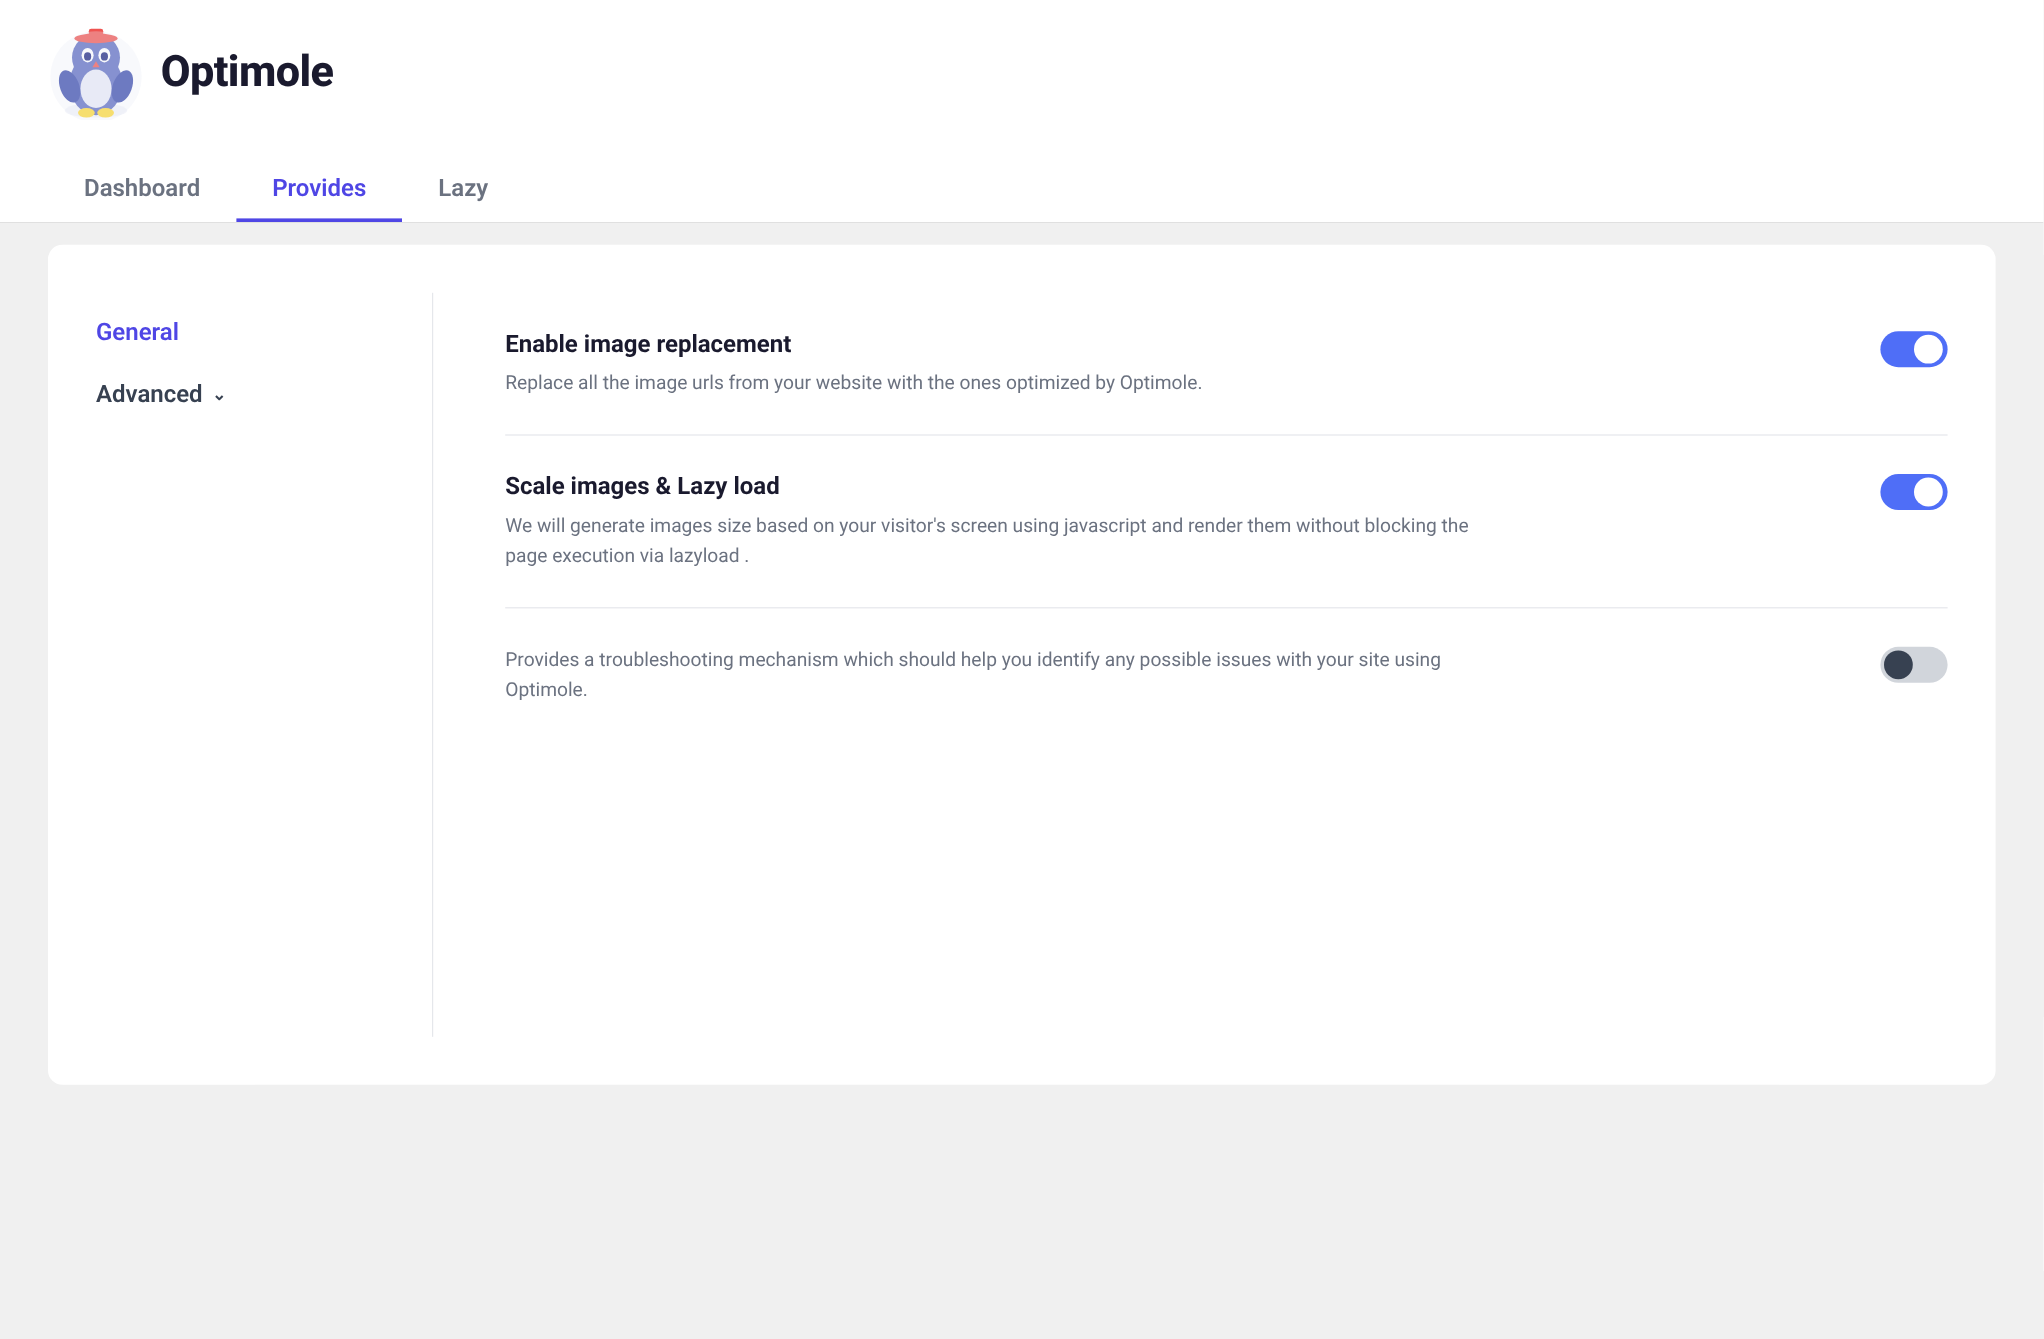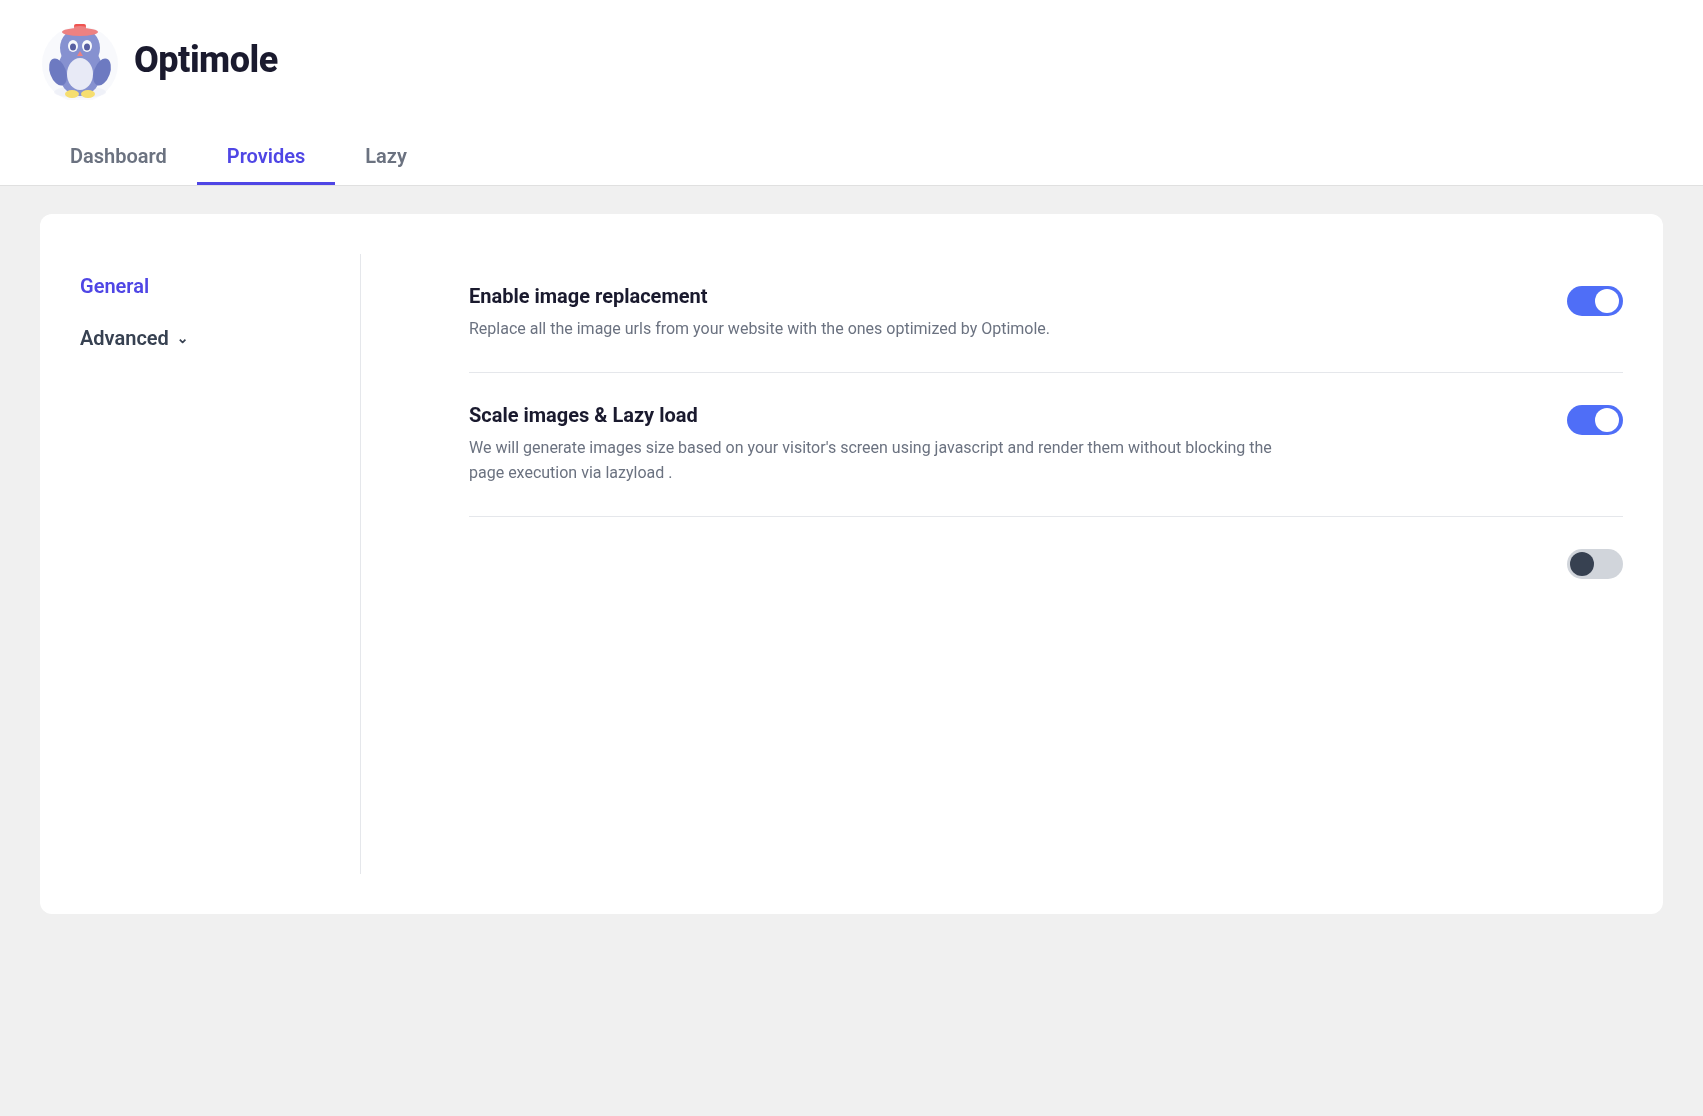--- a/index.html
+++ b/index.html
@@ -49,21 +49,21 @@
       border-bottom: 3px solid transparent;
       text-decoration: none;
     }
 
     .nav-tab.active {
       color: #4f46e5;
       border-bottom: 3px solid #4f46e5;
     }
 
     .main-content {
-      padding: 28px 40px;
+      padding: 18px 40px;
       background: #f0f0f0;
       min-height: 800px;
     }
 
     .settings-panel {
       background: #fff;
       border-radius: 12px;
       padding: 40px;
       display: flex;
       gap: 60px;
@@ -106,21 +106,20 @@
       padding-left: 60px;
     }
 
     .setting-row {
       display: flex;
       align-items: flex-start;
       justify-content: space-between;
       padding: 30px 0;
       border-bottom: 1px solid #e5e7eb;
       gap: 40px;
-      margin-left: 48px;
     }
 
     .setting-row:last-child {
       border-bottom: none;
     }
 
     .setting-text {
       flex: 1;
     }
 
@@ -272,20 +271,21 @@
         <div class="toggle-container">
           <label class="toggle on">
             <input type="checkbox" checked="" style="">
             <span class="toggle-slider"></span>
           </label>
         </div>
       </div>
 
       <div class="setting-row">
         <div class="setting-text">
+          <div class="setting-description">Provides a troubleshooting mechanism which should help you identify any possible issues with your site using Optimole.</div>
         </div>
         <div class="toggle-container">
           <label class="toggle off">
             <input type="checkbox" style="">
             <span class="toggle-slider"></span>
           </label>
         </div>
       </div>
 
     </div>

